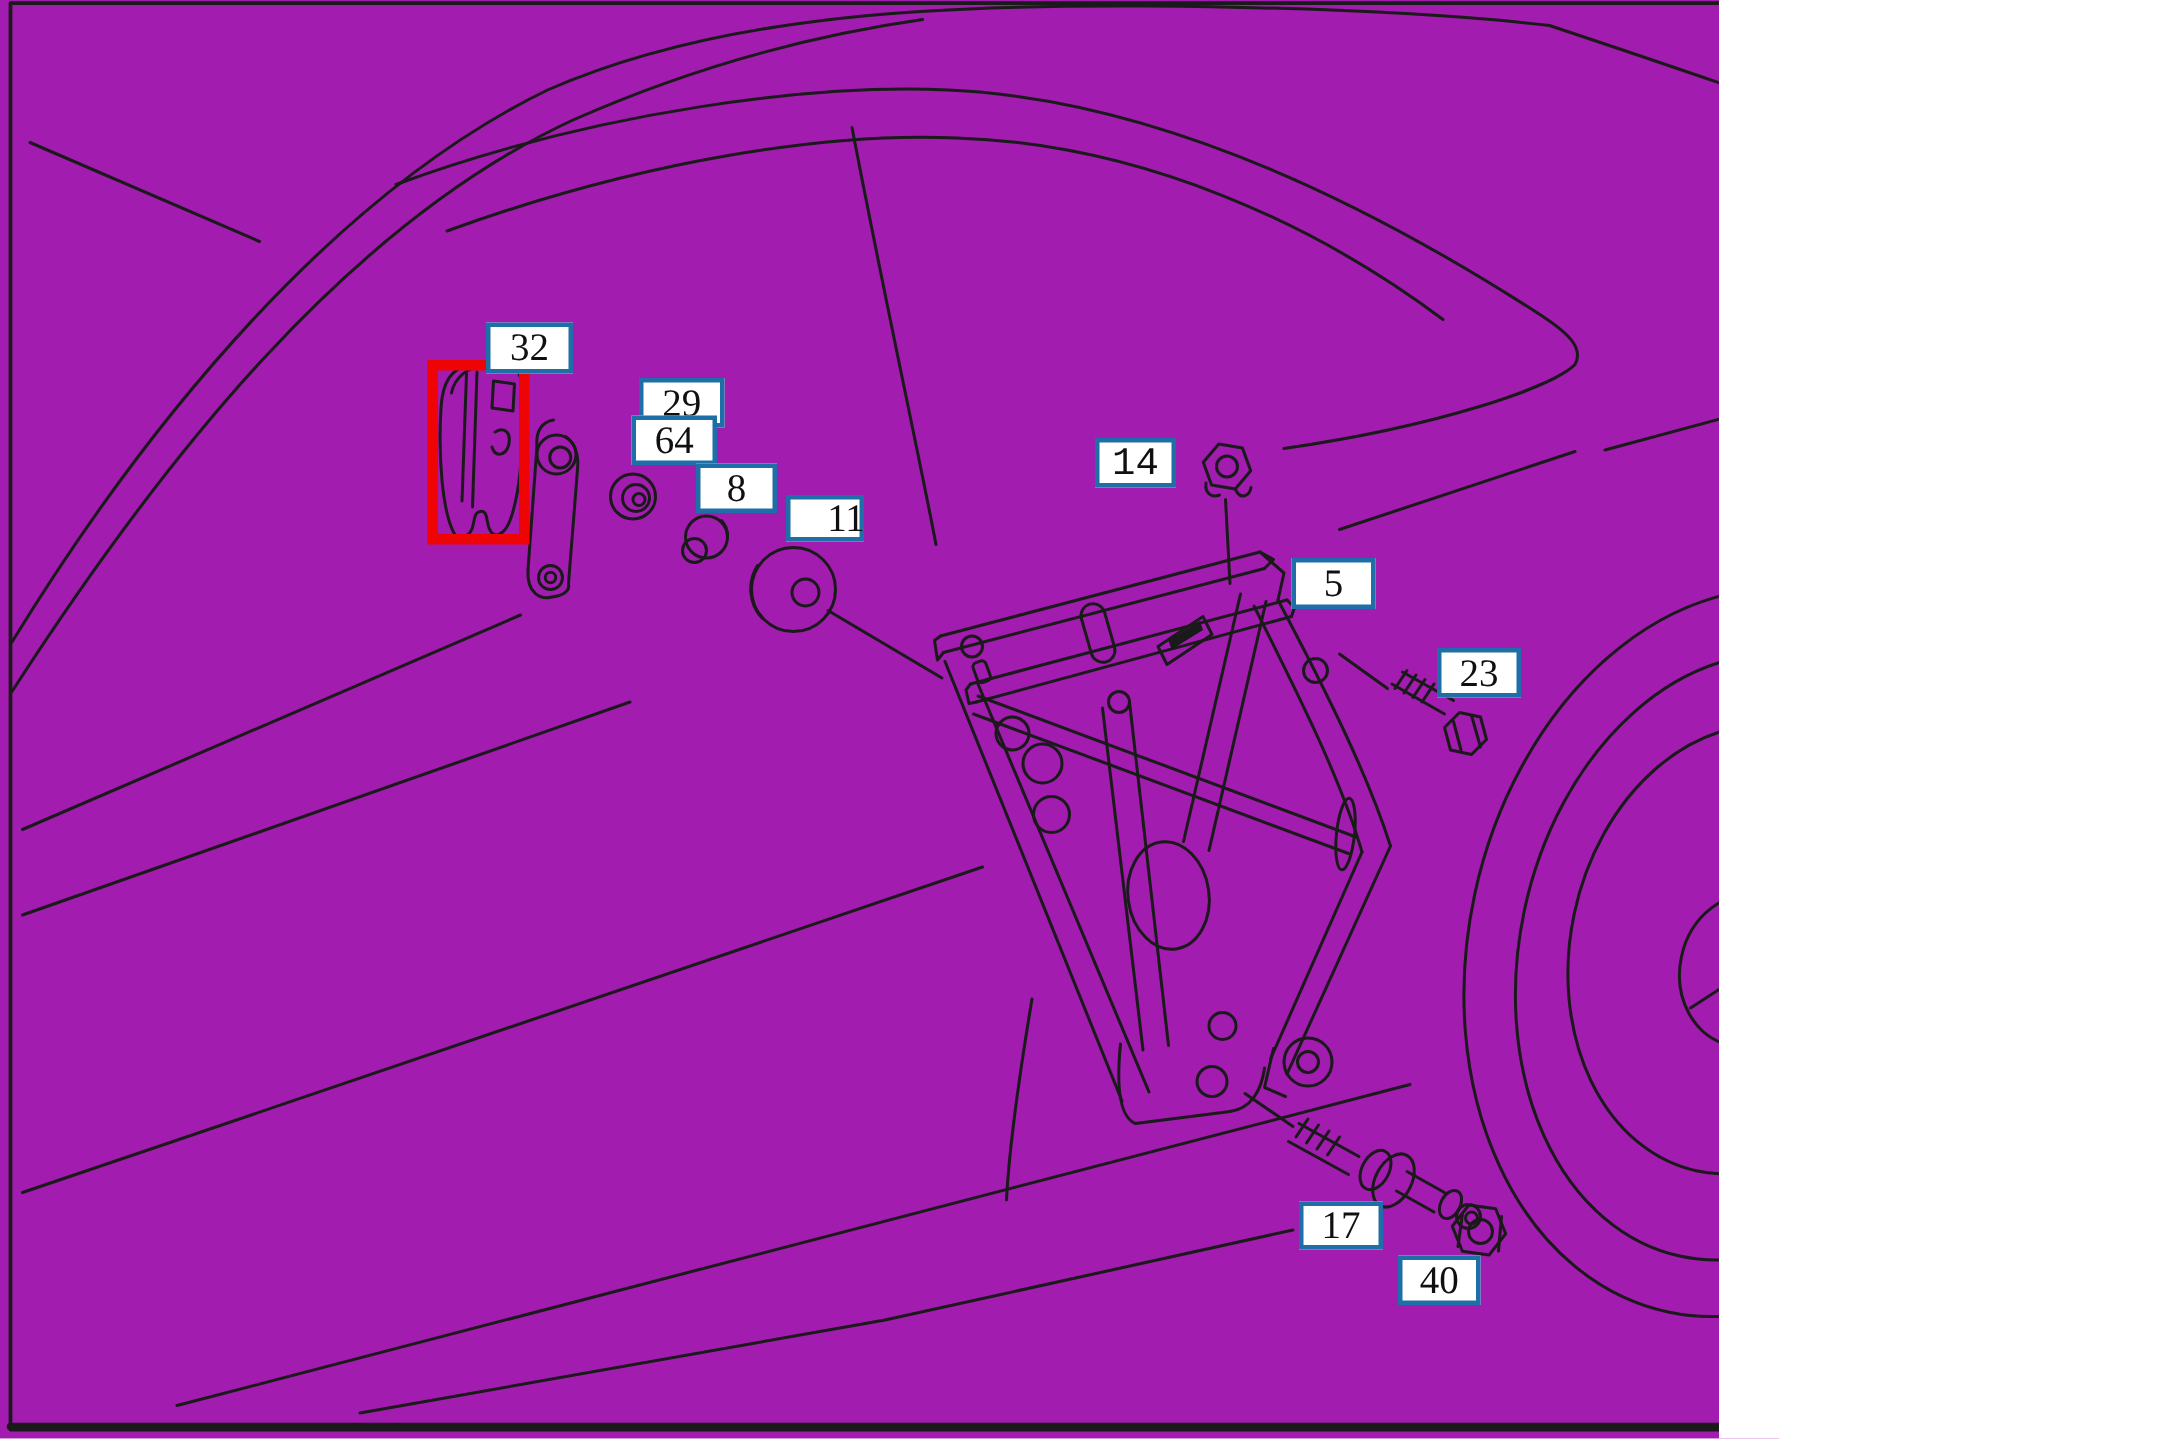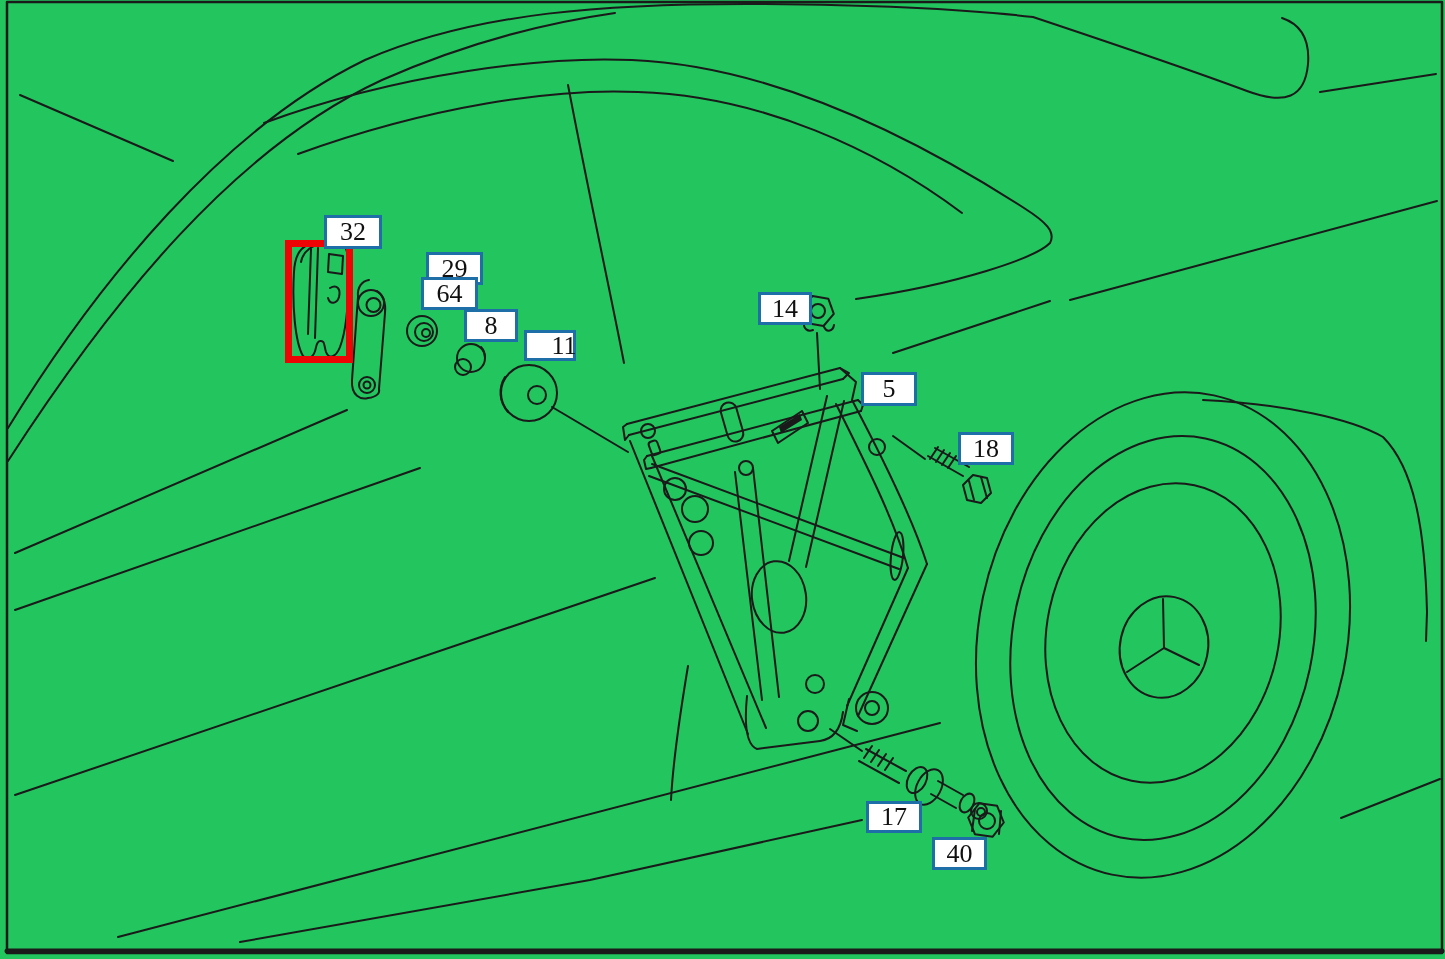--- a/index.html
+++ b/index.html
@@ -1,19 +1,19 @@
 <!DOCTYPE html>
 <html><head>
 <meta charset="utf-8">
 <style>
   html,body{margin:0;padding:0;background:#ffffff;}
   .stage{
     position:relative;
-    width:1445px;height:959px;
-    background:#22c55e;
+    width:1146px;height:959px;
+    background:#a21caf;
     overflow:hidden;
     font-family:"Liberation Serif","DejaVu Serif",serif;
   }
   .stage svg{position:absolute;left:0;top:0;}
   .callout{
     position:absolute;
     display:flex;align-items:center;justify-content:center;
     background:#ffffff;
     border:3px solid #1e6fa8;
     color:#101010;
@@ -197,20 +197,20 @@
   </svg>
 
   <div class="highlight" style="left: 285px; top: 240px; width: 68px; height: 123px; border-color: rgb(238, 4, 4);"></div>
 
   <div id="callout-layer">
       <div class="callout" style="left: 324px; top: 215px; width: 58px; height: 34px; border-color: rgb(30, 111, 168); color: rgb(16, 16, 16);">32</div>
       <div class="callout" style="left: 378px; top: 252px; width: 57px; height: 33px; border-color: rgb(30, 111, 168); color: rgb(16, 16, 16); margin-left: 48px;">29</div>
       <div class="callout" style="left: 421px; top: 277px; width: 57px; height: 33px; border-color: rgb(30, 111, 168); color: rgb(16, 16, 16);">64</div>
       <div class="callout" style="left: 464px; top: 309px; width: 54px; height: 33px; border-color: rgb(30, 111, 168); color: rgb(16, 16, 16);">8</div>
       <div class="callout" style="left: 524px; top: 330px; width: 52px; height: 31px; border-color: rgb(30, 111, 168); color: rgb(16, 16, 16); padding-left: 28px;">11</div>
-      <div class="callout" style="left: 758px; top: 292px; width: 54px; height: 33px; border-color: rgb(30, 111, 168); color: rgb(16, 16, 16);">14</div>
+      <div class="callout" style="left: 730px; top: 292px; width: 54px; height: 33px; border-color: rgb(30, 111, 168); color: rgb(16, 16, 16); font-family: Liberation Mono, monospace;">14</div>
       <div class="callout" style="left: 861px; top: 372px; width: 56px; height: 34px; border-color: rgb(30, 111, 168); color: rgb(16, 16, 16);">5</div>
-      <div class="callout" style="left: 958px; top: 432px; width: 56px; height: 33px; border-color: rgb(30, 111, 168); color: rgb(16, 16, 16);">18</div>
+      <div class="callout" style="left: 958px; top: 432px; width: 56px; height: 33px; border-color: rgb(30, 111, 168); color: rgb(16, 16, 16);">23</div>
       <div class="callout" style="left: 866px; top: 801px; width: 56px; height: 32px; border-color: rgb(30, 111, 168); color: rgb(16, 16, 16);">17</div>
       <div class="callout" style="left: 932px; top: 837px; width: 55px; height: 33px; border-color: rgb(30, 111, 168); color: rgb(16, 16, 16);">40</div>
     </div>
 
 </div>
 
 </body></html>

